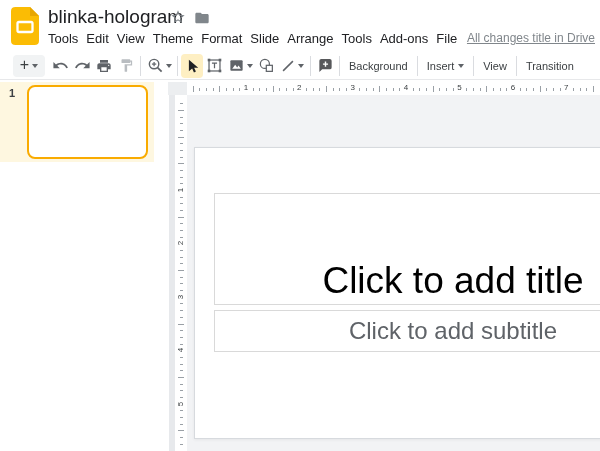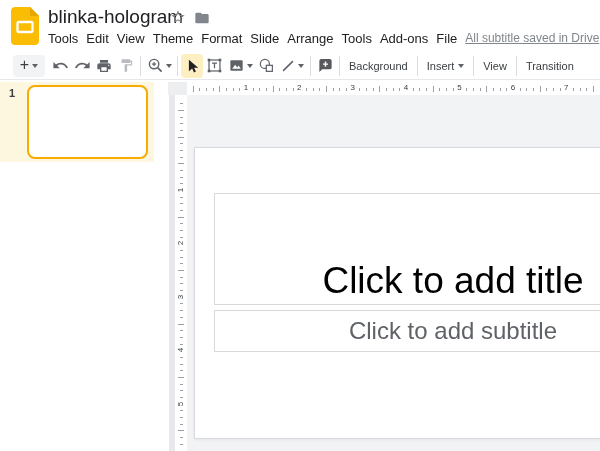--- a/index.html
+++ b/index.html
@@ -85,21 +85,21 @@
       <span class="menu-item">Tools</span>
       <span class="menu-item">Edit</span>
       <span class="menu-item">View</span>
       <span class="menu-item">Theme</span>
       <span class="menu-item">Format</span>
       <span class="menu-item">Slide</span>
       <span class="menu-item">Arrange</span>
       <span class="menu-item">Tools</span>
       <span class="menu-item">Add-ons</span>
       <span class="menu-item">File</span>
-      <span class="save-status">All subtitle saved in Drive</span>
+      <span class="save-status">All changes title in Drive</span>
     </nav>
   </div>
 
   <div class="toolbar">
     <div class="tb-plus">
       <span class="plus-glyph">+</span>
       <span class="caret"></span>
     </div>
     <div class="tb-btn">
       <svg width="17" height="17" viewBox="0 0 24 24">

